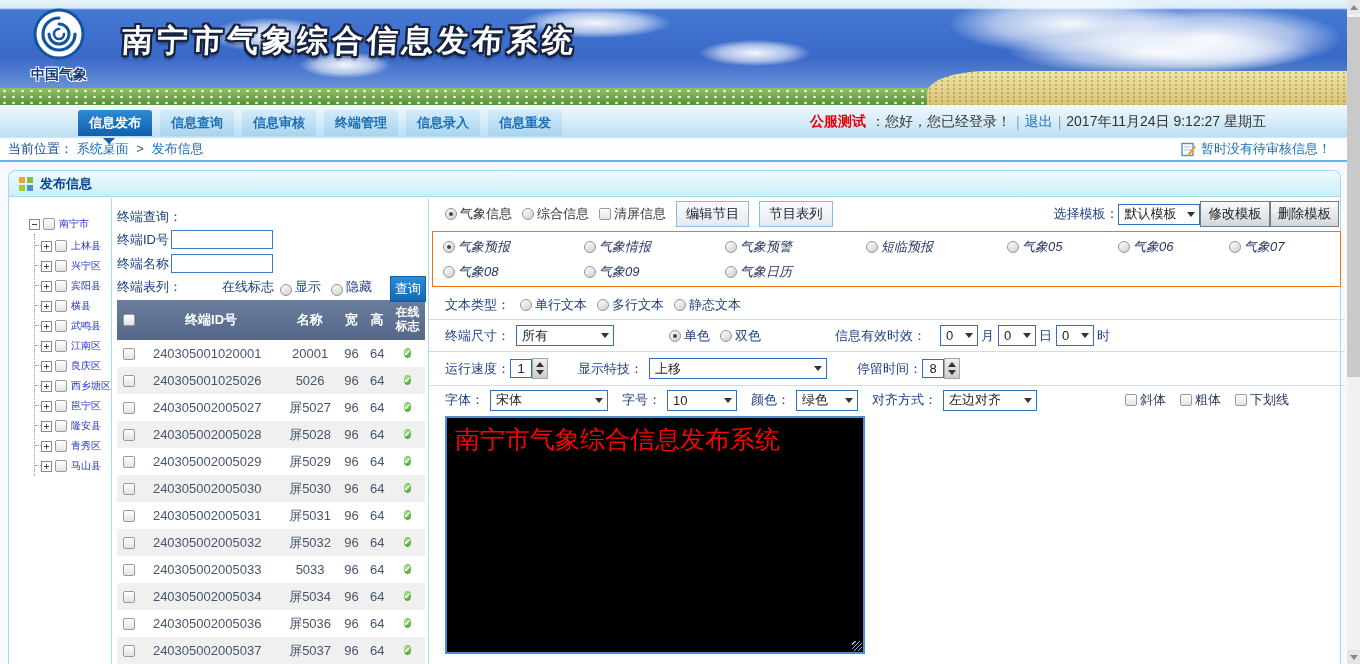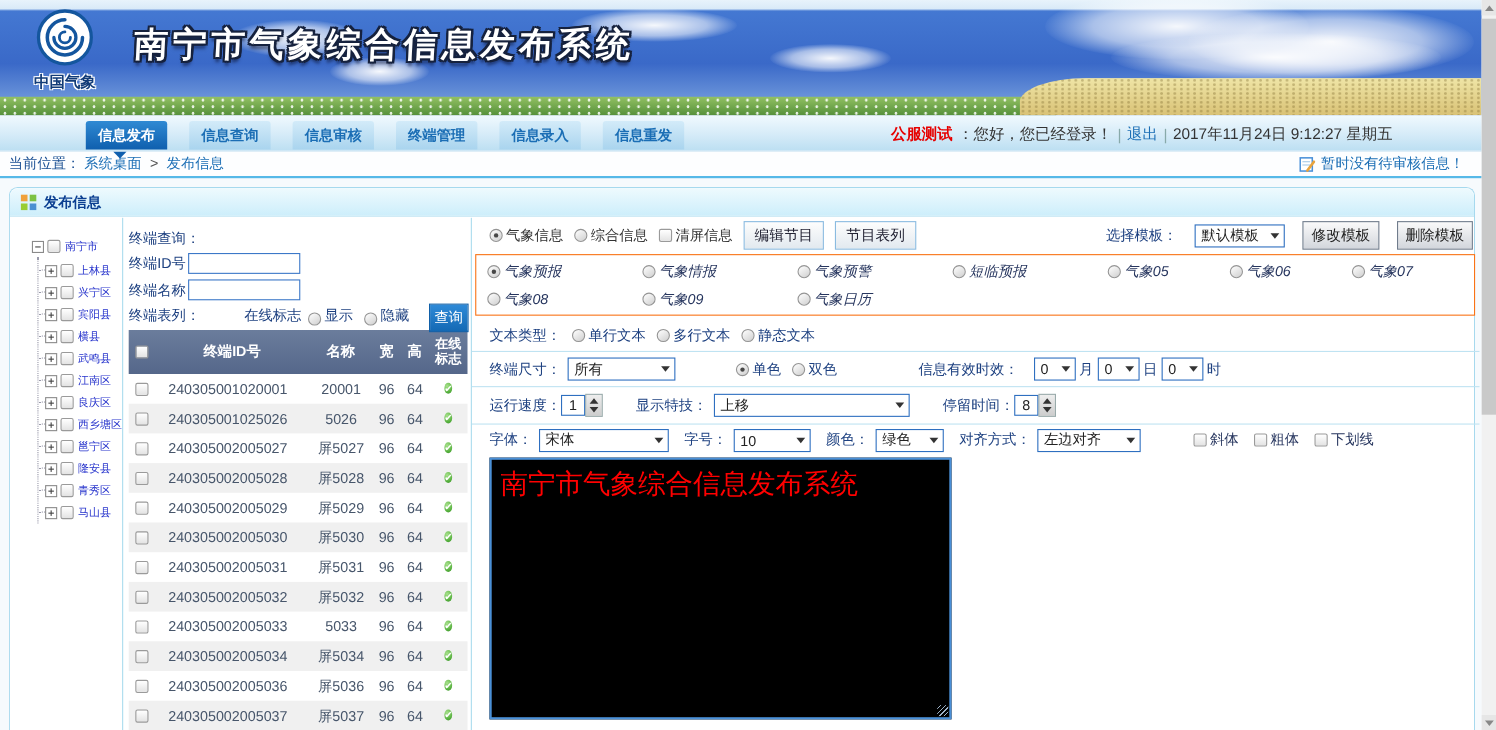--- a/index.html
+++ b/index.html
@@ -21,21 +21,21 @@
   .logo { position:absolute; left:24px; top:7px; width:70px; text-align:center; }
   .logo-cap { display:block; margin-top:2px; color:#123c78; font-weight:bold; font-size:14px;
               text-shadow:1px 1px 0 #fff,-1px -1px 0 #fff,1px -1px 0 #fff,-1px 1px 0 #fff; }
   .main-title { position:absolute; left:122px; top:20px; font-size:31px; font-weight:bold; letter-spacing:4px;
                 color:#fff; transform:skewX(-3deg);
                 text-shadow:2px 0 0 #16223e,-2px 0 0 #16223e,0 2px 0 #16223e,0 -2px 0 #16223e,2px 2px 0 #16223e,-2px 2px 0 #16223e,2px -2px 0 #16223e,-2px -2px 0 #16223e,0 4px 3px rgba(0,0,20,.5); }
 
   
   .navbar { position:absolute; left:0; top:105px; width:1347px; height:33px;
             background:linear-gradient(180deg,#f0f9fe 0%,#d5ebf8 55%,#bcdff2 100%); border-bottom:1px solid #cfe7f4; }
-  .tabs { position:absolute; left:78px; bottom:1px; display:flex; gap:20px;align-items:center; }
+  .tabs { position:absolute; left:78px; bottom:1px; display:flex; gap:8px;align-items:center; }
   .tab { height:26px; line-height:26px; padding:0 11px; background:linear-gradient(180deg,#d3ebf9,#a9d4ee);
          color:#1b6eb5; font-weight:bold; border-radius:3px 3px 0 0; cursor:pointer; }
   .tab.active { background:linear-gradient(180deg,#2f8ad3,#0f5fae); color:#fff; }
   .tab-pointer { position:absolute; left:103px; top:138px; width:0; height:0;
                  border-left:6px solid transparent; border-right:6px solid transparent; border-top:6px solid #0f5fae; z-index:5; }
   .userinfo { position:absolute; left:810px; top:0; height:33px; display:flex; align-items:center; gap:5px; color:#333; font-size:14px; }
   .userinfo .uname { color:#e60000; font-weight:bold; }
   .userinfo .pipe { color:#8aa; }
   .userinfo a.logout { color:#1b6eb5; text-decoration:none; cursor:pointer;font-family:Liberation Mono, monospace; }
 
@@ -102,21 +102,21 @@
   .ok::after { content:"✔"; }
 
   
   .right-col { flex:1; position:relative; color:#1d4080; }
   .rowA { display:flex; align-items:center; height:32px; padding:0 6px 0 16px; }
   .rowA .lab { color:#333; }
   .btn-light { border:1px solid #8abbe0; background:linear-gradient(180deg,#fdfdfd,#e2e9ef); color:#223;
                padding:3px 9px; cursor:pointer; }
   .btn-gray { border:1px solid #707c8c; background:linear-gradient(180deg,#fafafa,#d2d6dc); color:#222;
               padding:3px 7px; cursor:pointer; }
-  .tpl-group { margin-left:auto; display:flex; align-items:center; gap:16px; }
+  .tpl-group { margin-left:auto; display:flex; align-items:center; gap:0; }
   .select { display:inline-flex; justify-content:space-between; align-items:center; border:1px solid #2e6fc0;
             background:#fff; height:21px; padding:0 4px 0 5px; color:#222; cursor:pointer; }
   .caret { width:0; height:0; border-left:4px solid transparent; border-right:4px solid transparent; border-top:5px solid #333; }
   .catbox { margin:1px 4px 3px 3px; border:1px solid #f97316; padding:6px 0 5px 10px;font-style:italic; }
   .catline { display:flex; margin-bottom:7px; } .catline:last-child { margin-bottom:0; }
   .cat { display:inline-flex; align-items:center; width:141px; color:#26355e; }
   .cat.narrow { width:111px; }
   .frow { display:flex; align-items:center; padding-left:16px; border-bottom:1px solid #bfe3f2; }
   .rowC { height:30px; } .rowD { height:32px; } .rowE { height:34px; } .rowF { height:28px; border-bottom:none; }
   .spinv { width:22px; height:19px; border:1px solid #2e6fc0; background:#fff; text-align:center; color:#222; line-height:18px; }
@@ -134,21 +134,21 @@
   .sendbtn { position:absolute; left:442px; top:226px; width:36px; height:23px; }
 
   
   .sbar { position:absolute; right:0; top:0; width:13px; height:664px; background:#f1f1f1; }
   .sb-btn { position:absolute; left:0; width:13px; height:14px; background:#e6e6e6; display:flex; align-items:center; justify-content:center; cursor:pointer; }
   .sb-up { top:0; } .sb-dn { bottom:0; }
   .sb-up i { width:0;height:0;border-left:4px solid transparent;border-right:4px solid transparent;border-bottom:5px solid #888; display:block;}
   .sb-dn i { width:0;height:0;border-left:4px solid transparent;border-right:4px solid transparent;border-top:5px solid #888; display:block;}
   .sb-thumb { position:absolute; left:0; top:17px; width:13px; height:360px; background:#c9c9c9; cursor:grab; }
   .ml6{margin-left:6px}.ml10{margin-left:10px}.ml14{margin-left:14px}.ml30{margin-left:30px}
-  .ml40{margin-left:40px}.ml55{margin-left:55px}.ml60{margin-left:48px}.ml70{margin-left:70px}
+  .ml40{margin-left:40px}.ml55{margin-left:55px}.ml60{margin-left:88px}.ml70{margin-left:70px}
 </style>
 </head>
 <body>
 
 <div class="screen">
 
   <div class="hdr">
     <div class="cloud" style="left:210px;top:18px;width:120px;height:34px"></div>
     <div class="cloud" style="left:300px;top:52px;width:90px;height:26px"></div>
     <div class="cloud" style="left:520px;top:8px;width:150px;height:30px"></div>

